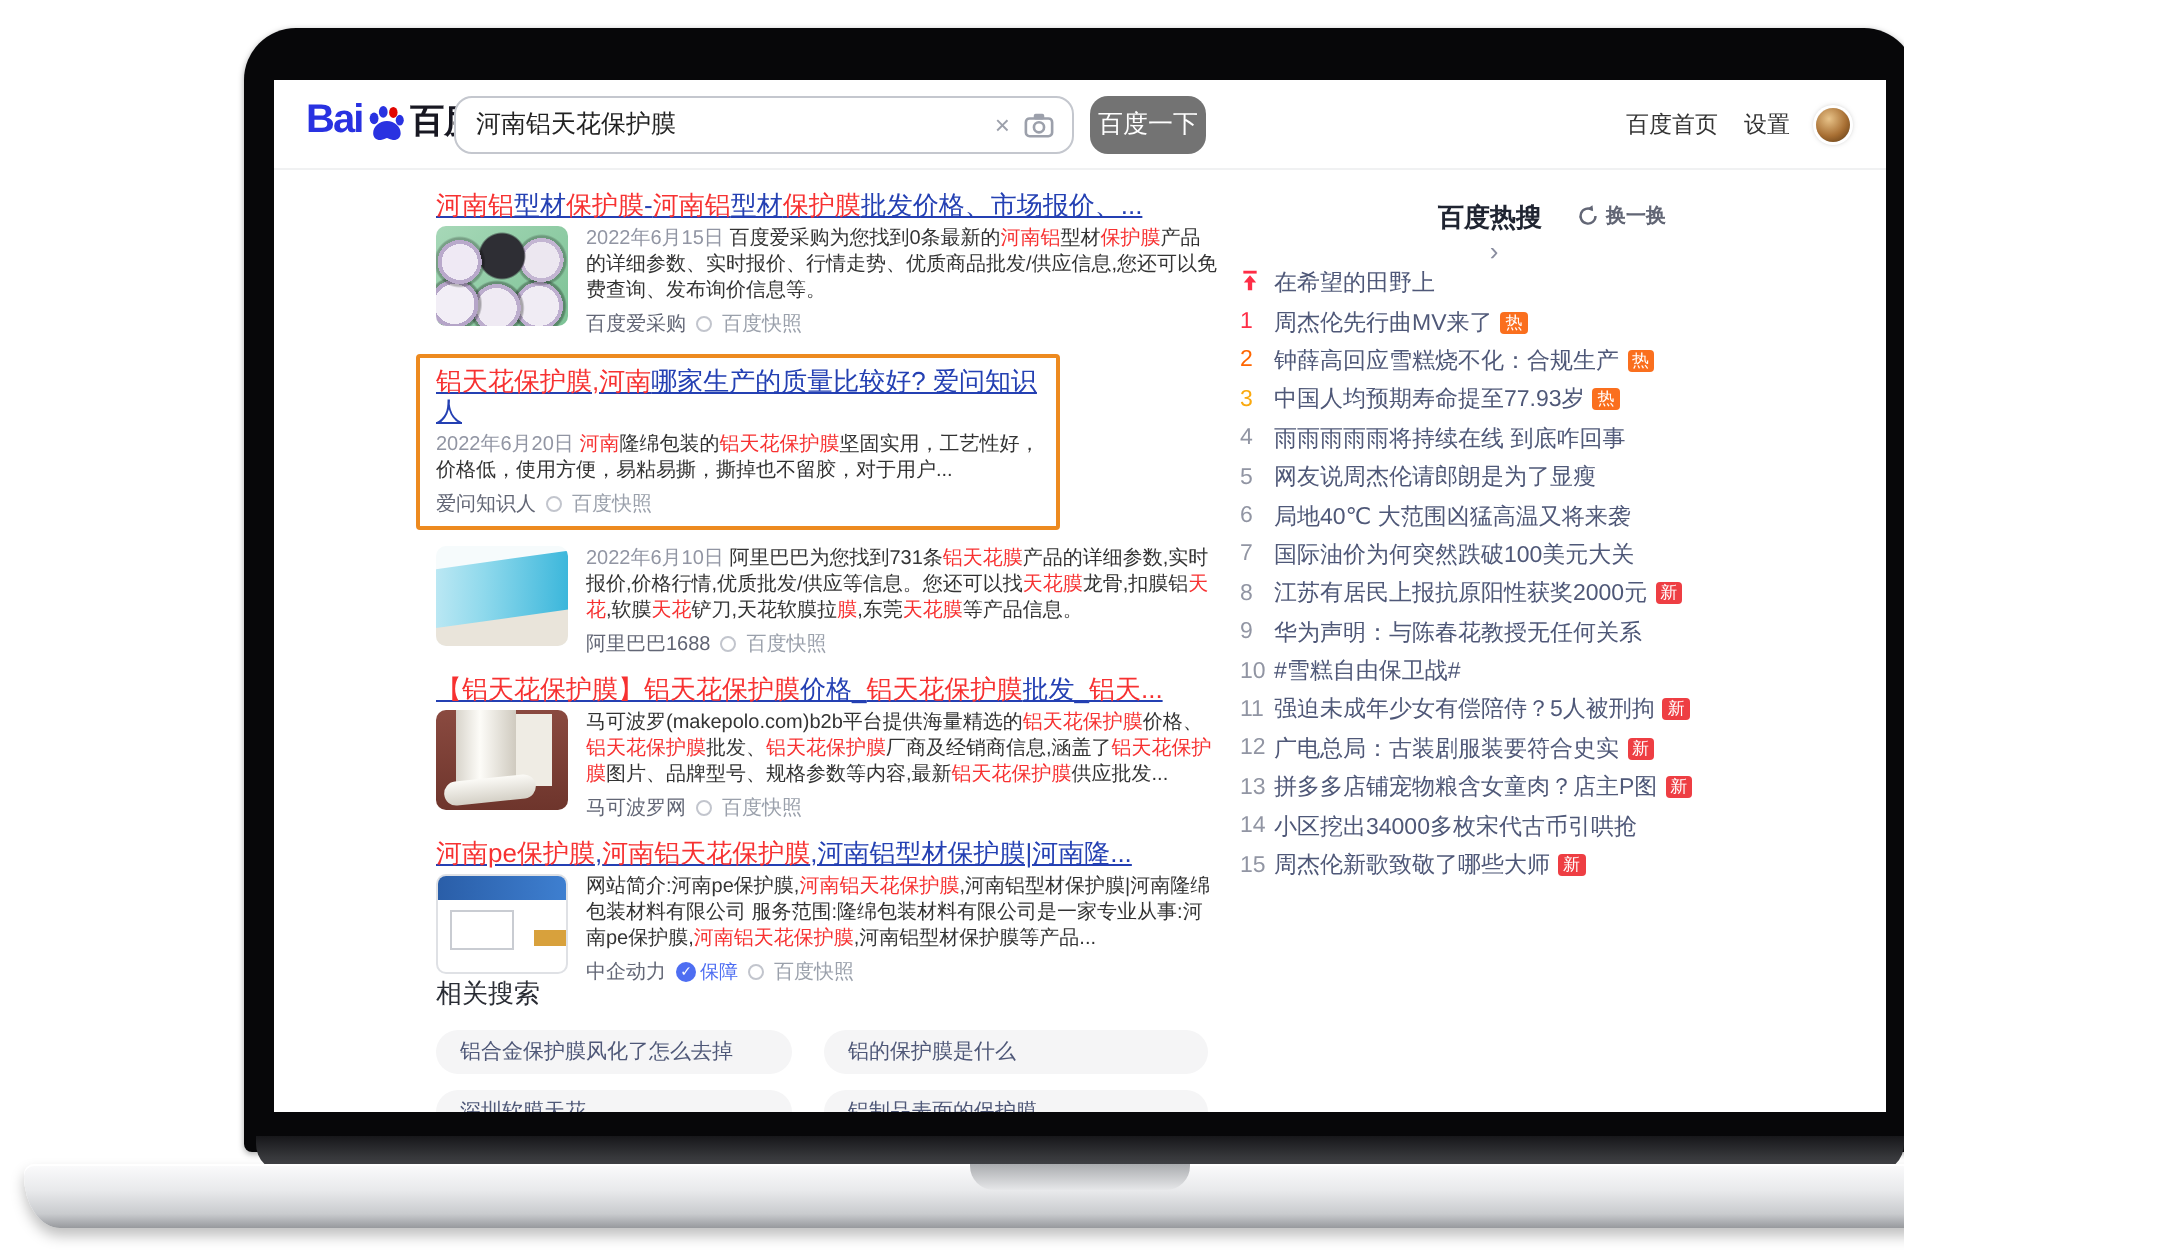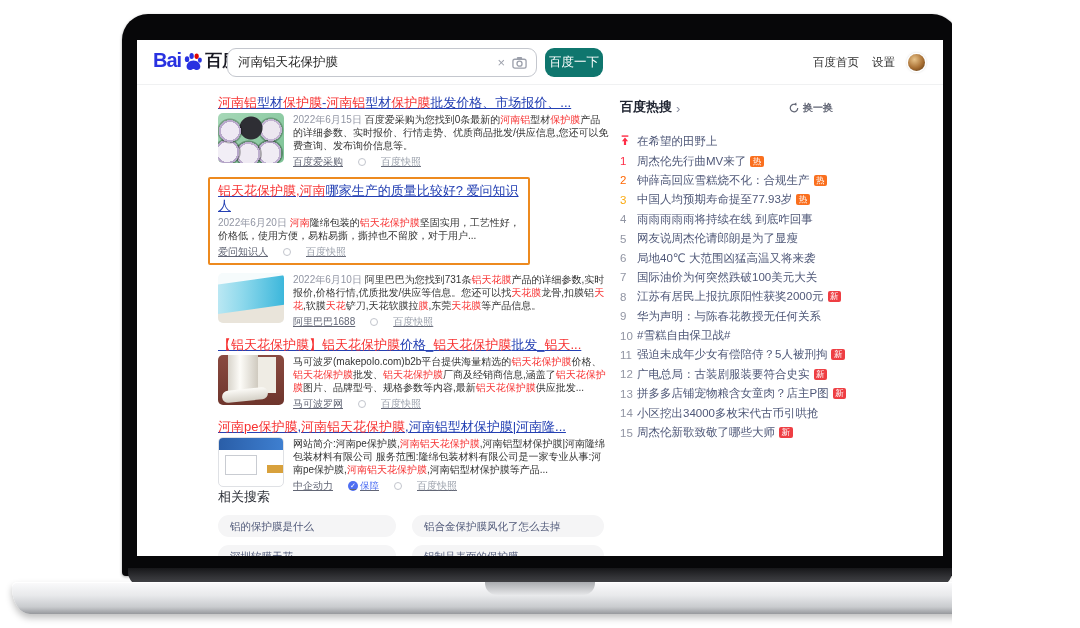--- a/index.html
+++ b/index.html
@@ -24,40 +24,40 @@
   .topbar { position:relative; height:45px; border-bottom:1px solid #f0f1f2; }
   .logo { position:absolute; left:16px; top:9px; display:flex; align-items:center; }
   .logo-bai { font-size:20px; font-weight:bold; color:#2932e1; letter-spacing:-1px; }
   .logo-paw { width:22px; height:22px; margin:0 1px; }
   .logo-du { font-size:17px; font-weight:bold; color:#181822; }
   .searchbox { position:absolute; left:90px; top:8px; width:310px; height:29px;
     border:1px solid #c4c7ce; border-radius:9px; display:flex; align-items:center; background:#fff; }
   .query { flex:1; padding-left:10px; font-size:12.5px; color:#222; white-space:nowrap; overflow:hidden; }
   .clear-x { color:#9ca0ab; font-size:13px; padding:0 7px; cursor:pointer; }
   .cam { width:15px; height:15px; margin-right:9px; }
-  .search-btn { position:absolute; left:408px; top:8px; width:58px; height:29px; background:#0f766e;
+  .search-btn { position:absolute; left:408px; top:8px; width:58px; height:29px; background:#737373;
     color:#fff; font-size:12.5px; border-radius:9px; display:flex; align-items:center; justify-content:center; cursor:pointer; }
   .topnav { position:absolute; right:18px; top:0; height:45px; display:flex; gap:13px; align-items:center; font-size:11.5px; color:#333; }
   .avatar { width:17px; height:17px; border-radius:50%;
     background:radial-gradient(circle at 38% 32%, #e8c389, #a86f33 55%, #5d3a14 95%);
     box-shadow:0 0 0 1.5px #fff, 0 0 3px rgba(0,0,0,.5); }
 
   
   .main { position:absolute; left:81px; top:55px; width:392px; }
   .result { margin-bottom:8px; }
   .rtitle { display:block; font-size:13px; line-height:15px; color:#2440b3; text-decoration:underline;
     white-space:nowrap; overflow:hidden; cursor:pointer; margin-bottom:3px; }
   .rtitle .hl { color:#f73131; }
   .rrow { display:flex; }
   .thumb { width:66px; height:50px; border-radius:5px; margin-right:9px; flex:none; position:relative; overflow:hidden; }
   .rbody { flex:1; min-width:0; }
   .rdesc { font-size:10px; line-height:13px; color:#333; }
   .rdesc .hl { color:#f73131; }
   .rdate { color:#9195a3; }
-  .rsrc { margin-top:3px; font-size:10px; color:#626675; display:flex; align-items:center; gap:15px;text-decoration:underline; }
+  .rsrc { margin-top:3px; font-size:10px; color:#626675; display:flex; align-items:center; gap:5px; }
   .snap { color:#9aa0ab; cursor:pointer; }
   .ring { width:8px; height:8px; border:1px solid #c2c5cd; border-radius:50%; display:inline-block; }
   .cert { display:inline-flex; align-items:center; gap:2px; color:#4e6ef2; font-size:9.5px; }
   .cert .ck { width:10px; height:10px; background:#4e6ef2; border-radius:50%; color:#fff; font-size:7px;
     display:flex; align-items:center; justify-content:center; }
   .hl-box { border:2px solid #ed8a1f; border-radius:2px; padding:4px 8px; margin-left:-10px; width:322px; }
   .hl-box .rtitle { white-space:normal; }
 
   
   .thumb-rolls-green { background:
@@ -80,21 +80,21 @@
   .thumb-rolls-white::after { content:""; position:absolute; left:4px; bottom:4px; width:46px; height:12px;
     background:linear-gradient(#fbfaf6,#d4d0c6); border-radius:6px; transform:rotate(-6deg); }
   .thumb-website { background:#fff; border:1px solid #dfe1e5; }
   .thumb-website::before { content:""; position:absolute; left:0; top:0; right:0; height:12px;
     background:linear-gradient(90deg,#2a5ea8,#3e7fd0); }
   .thumb-website::after { content:""; position:absolute; left:6px; top:17px; width:30px; height:18px;
     background:#fff; border:1px solid #c9ccd2; box-shadow:36px 4px 0 -6px #d8a13c, 0 22px 0 -15px #e3e5e9, 20px 22px 0 -15px #e3e5e9, 40px 22px 0 -15px #e3e5e9; }
 
   
   .hot { position:absolute; left:483px; top:60px; width:250px; }
-  .hot-head { position:relative; display:flex; align-items:flex-end; font-size:13px; font-weight:bold; color:#1f2431; height:16px; }
+  .hot-head { position:relative; display:flex; align-items:center; font-size:13px; font-weight:bold; color:#1f2431; height:16px;flex-direction:column; }
   .hot-chev { font-weight:normal; color:#8a8ea0; margin-left:4px; font-size:13px; }
   .refresh { position:absolute; left:168px; top:1px; display:flex; align-items:center; gap:3px;
     font-size:10px; font-weight:bold; color:#626675; cursor:pointer; }
   .hot-list { margin-top:16px; display:flex; flex-direction:column; }
   .hot-item { display:flex; align-items:center; height:19.4px; font-size:11.5px; color:#4f5878; white-space:nowrap; cursor:pointer; }
   .rank { width:17px; flex:none; font-size:11.5px; }
   .rank.r1 { color:#fe2d46; } .rank.r2 { color:#ff6600; } .rank.r3 { color:#faa90e; }
   .rank.rn { color:#9195a3; }
   .badge { margin-left:4px; font-size:8.5px; line-height:11px; color:#fff; border-radius:2px; padding:0 2.5px; flex:none; }
   .badge-hot { background:#fa6f1e; } .badge-new { background:#ee3e43; }
@@ -305,22 +305,22 @@
             <span class="rank rn">15</span>
             <span>周杰伦新歌致敬了哪些大师</span>
             <span class="badge badge-new">新</span>
           </div>
         </div>
     </div>
 
     <div class="related">
       <div class="rel-head">相关搜索</div>
       <div class="rel-grid" id="rel-grid">
+          <div class="pill">铝合金保护膜风化了怎么去掉</div>
           <div class="pill">铝的保护膜是什么</div>
-          <div class="pill">铝合金保护膜风化了怎么去掉</div>
           <div class="pill">深圳软膜天花</div>
           <div class="pill">铝制品表面的保护膜</div>
         </div>
     </div>
   </div>
 
   <div class="laptop-base">
     <div class="notch"></div>
   </div>
 </div>

